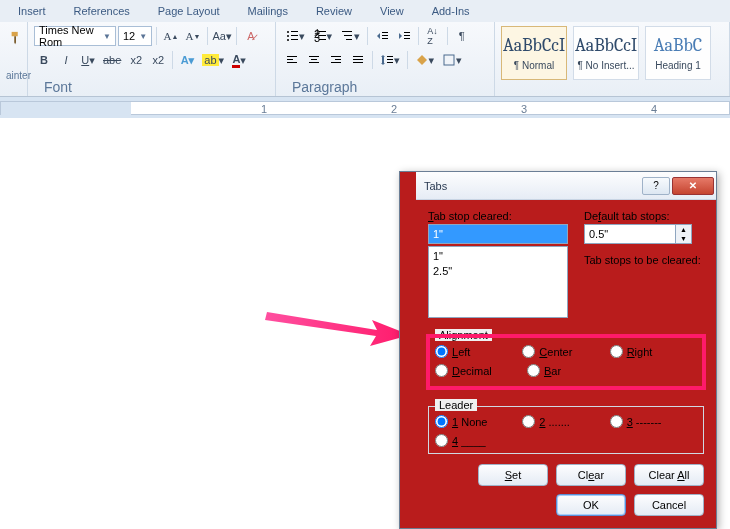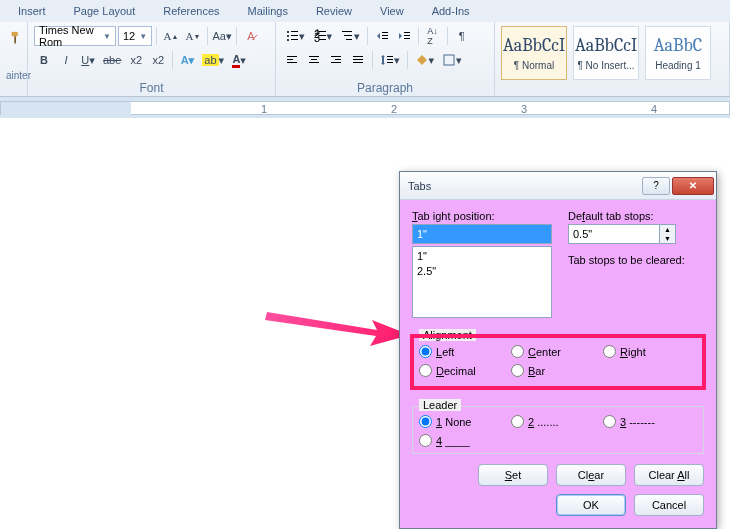--- a/index.html
+++ b/index.html
@@ -2,41 +2,41 @@
 <html><head>
 <meta charset="utf-8">
 <style>
 *{box-sizing:border-box;margin:0;padding:0;font-family:"Segoe UI",Tahoma,sans-serif;font-size:11px;}
 body{width:730px;height:529px;background:#fff;overflow:hidden;position:relative;}
 .ribbon{background:linear-gradient(#f6f8fb,#e8eef5);border-bottom:1px solid #b6c4d4;}
 .tabs-row{display:flex;gap:0;padding:0 0 0 4px;height:22px;align-items:center;background:#e8eef5;}
 .tabs-row .tab{padding:4px 14px;color:#3b5a82;cursor:default;}
 .groups{display:flex;height:74px;background:linear-gradient(#f7f9fc,#e9eff6);}
 .group{border-right:1px solid #cdd9e6;padding:2px 14px 0 6px;position:relative;display:flex;flex-direction:column;}
-.group-label{position:absolute;bottom:1px;left:0;right:0;text-align:center;color:#5b7799;font-size:12px;}
+.group-label{position:absolute;bottom:1px;left:16px;right:0;color:#5b7799;font-size:14px;}
 .painter{width:28px;padding-top:6px;}
 .font-g{width:248px;}
 .para-g{width:232px;}
 .styles-g{flex:1;}
 .row{display:flex;align-items:center;gap:2px;height:24px;}
 .combo{background:#fff;border:1px solid #a9bed6;height:20px;display:flex;align-items:center;padding:0 4px;font-size:11px;}
 .combo .dd{margin-left:4px;color:#5a7496;font-size:8px;}
 .btn{height:20px;min-width:20px;display:flex;align-items:center;justify-content:center;border:1px solid transparent;padding:0 2px;color:#3a4a5e;cursor:default;}
 .btn svg{width:14px;height:14px;}
 .sep{width:1px;height:18px;background:#cdd9e6;margin:0 2px;}
 .style-card{width:66px;height:54px;border:1px solid #d8b878;background:#fdf6e3;display:flex;flex-direction:column;align-items:center;justify-content:center;margin-right:4px;}
 .style-card.plain{border-color:#d2dce8;background:#fefefe;}
 .style-card .preview{font-family:Cambria,serif;font-size:18px;color:#2f4a6b;}
 .style-card .preview.blue{color:#4a7db5;}
 .style-card .name{font-size:10px;color:#3a4a5e;margin-top:4px;}
 .ruler-area{background:#d7e4f2;height:22px;border-bottom:1px solid #b6c4d4;position:relative;}
 .ruler{position:absolute;left:0;top:4px;height:14px;background:#fff;width:730px;border:1px solid #b9c8da;}
 .doc{background:#fff;position:absolute;left:0;top:118px;right:0;bottom:0;}
 
-.dialog{position:absolute;left:399px;top:171px;width:318px;background:#f0abfc;border:1px solid #6b7e95;box-shadow:2px 2px 8px rgba(0,0,0,.3);font-size:11px;}
+.dialog{position:absolute;left:399px;top:171px;width:318px;background:#b91c1c;border:1px solid #6b7e95;box-shadow:2px 2px 8px rgba(0,0,0,.3);font-size:11px;padding-left:16px;}
 .titlebar{height:28px;background:linear-gradient(#fdfdfe,#e6ecf5);display:flex;align-items:center;padding:0 2px 0 8px;border-bottom:1px solid #c8d4e3;}
 .titlebar .title{flex:1;color:#2a3a52;}
 .titlebar .wbtn{width:28px;height:18px;margin-left:2px;border:1px solid #9fb2c8;border-radius:2px;display:flex;align-items:center;justify-content:center;font-size:10px;background:linear-gradient(#f7fafd,#dde7f2);}
 .titlebar .wbtn.close{background:linear-gradient(#e67a68,#c54430);border-color:#933;color:#fff;width:42px;font-weight:bold;}
 .dlg-body{padding:10px 12px 12px 12px;}
 .dlg-row{display:flex;gap:16px;}
 .col{display:flex;flex-direction:column;}
 .lbl{margin-bottom:2px;}
 .txt{border:1px solid #8fa6c0;background:#fff;height:20px;padding:2px 4px;width:140px;}
 .txt.sel{background:#3399ff;color:#fff;}
@@ -57,22 +57,22 @@
 
 .arrow{position:absolute;left:262px;top:302px;width:150px;height:50px;pointer-events:none;}
 .u{text-decoration:underline;}
 </style>
 </head>
 <body>
 
 <div class="ribbon">
   <div class="tabs-row">
     <div class="tab">Insert</div>
+    <div class="tab">References</div>
     <div class="tab">Page Layout</div>
-    <div class="tab">References</div>
     <div class="tab">Mailings</div>
     <div class="tab">Review</div>
     <div class="tab">View</div>
     <div class="tab">Add-Ins</div>
   </div>
   <div class="groups">
     <div class="group painter">
       <div class="btn">
           <svg viewBox="0 0 16 16">
             <path fill="#d9a34a" d="M3 1h7v5H3z"></path>
@@ -259,21 +259,21 @@
 
 <div class="dialog">
   <div class="titlebar">
     <div class="title">Tabs</div>
     <div class="wbtn">?</div>
     <div class="wbtn close">✕</div>
   </div>
   <div class="dlg-body">
     <div class="dlg-row">
       <div class="col">
-        <div class="lbl"><span class="u">T</span><span>ab ight position:</span></div>
+        <div class="lbl"><span class="u">T</span><span>ab stop cleared:</span></div>
         <input class="txt sel" value="1&quot;" style="">
         <div class="listbox">
           <div>1"</div>
           <div>2.5"</div>
         </div>
       </div>
       <div class="col" style="flex:1">
         <div class="lbl">De<span class="u">f</span>ault tab stops:</div>
         <div class="spin">
           <input value="0.5&quot;" style="">

